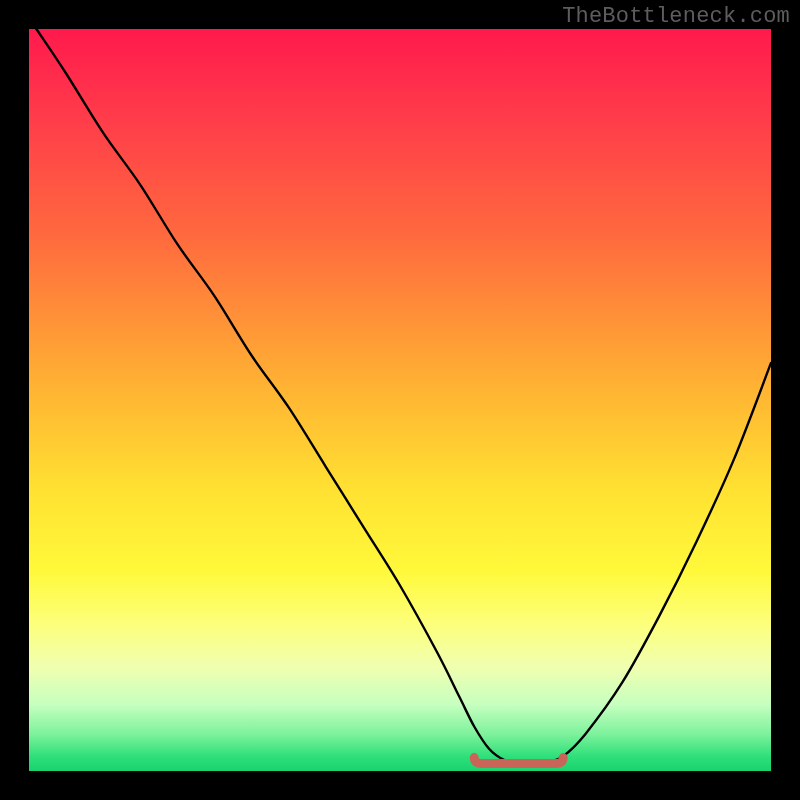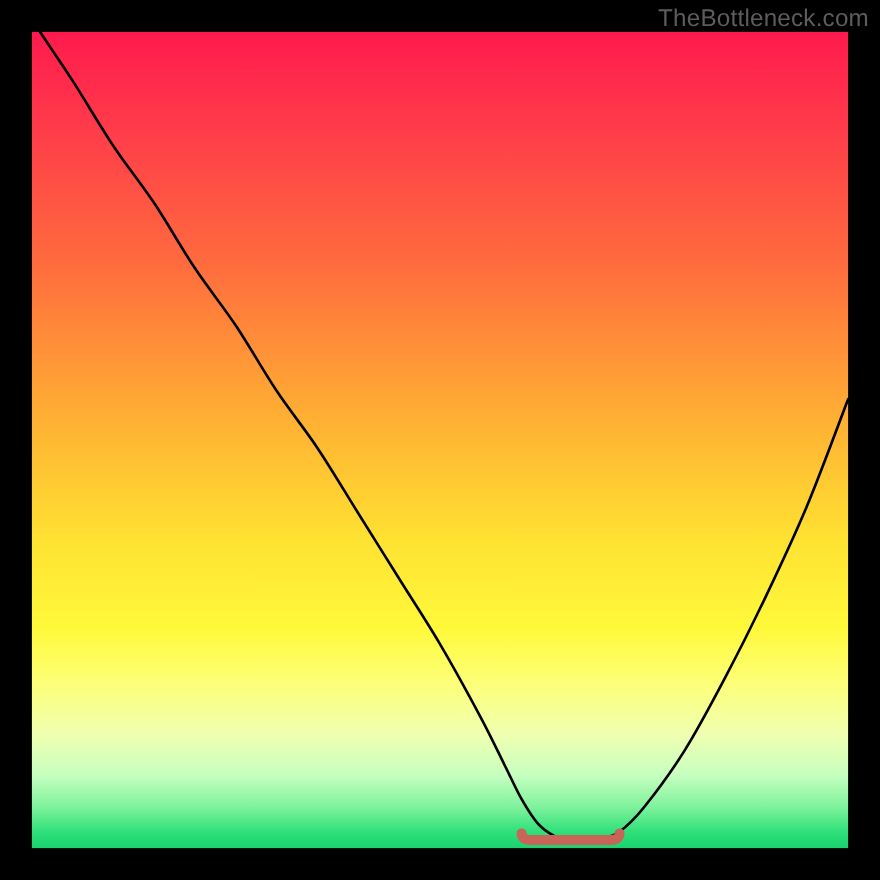--- a/index.html
+++ b/index.html
@@ -9,20 +9,21 @@
     height: 800px;
     background: #000;
     overflow: hidden;
     font-family: Arial, Helvetica, sans-serif;
   }
   .frame {
     position: relative;
     width: 800px;
     height: 800px;
     background: #000;
+    font-family: Liberation Mono, monospace;
   }
   .plot-area {
     position: absolute;
     left: 29px;
     top: 29px;
     width: 742px;
     height: 742px;
     
     background: linear-gradient(
       to bottom,

